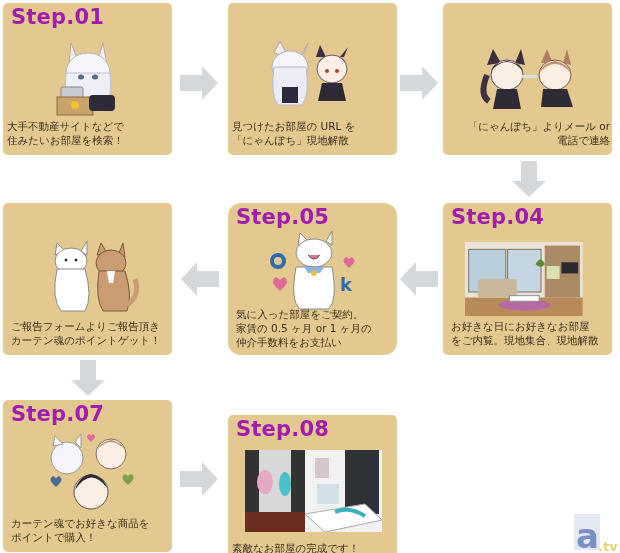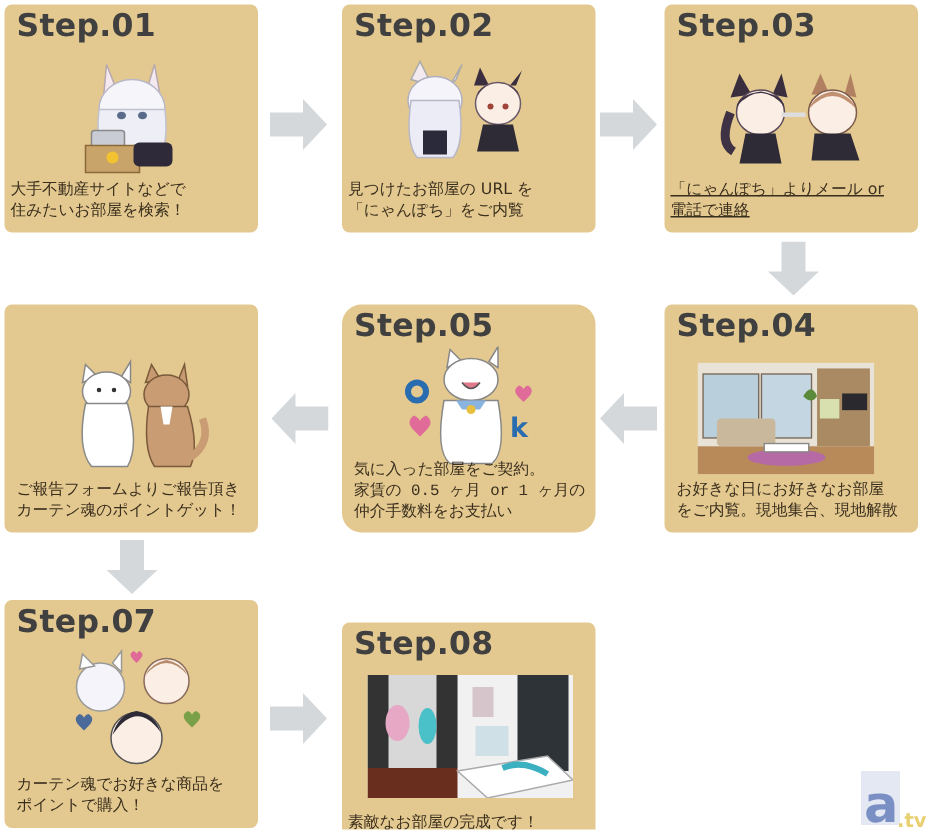--- a/index.html
+++ b/index.html
@@ -6,21 +6,21 @@
   body {
     width: 620px; height: 553px; background: #ffffff; position: relative; overflow: hidden;
     font-family: "DejaVu Sans", "Liberation Sans", sans-serif;
   }
   .card {
     position: absolute; width: 169px; height: 152px;
     background: #E3C98F; border-radius: 5px;
   }
   .card .title {
     position: absolute; left: 8px; top: 2px;
-    color: #404040; font-weight: bold; font-size: 21px; letter-spacing: 0.2px;
+    color: #a21caf; font-weight: bold; font-size: 21px; letter-spacing: 0.2px;
     font-family: "DejaVu Sans", sans-serif;
   }
   .card .illus {
     position: absolute; left: 20px; top: 32px; width: 129px; height: 82px;
   }
   .card .illus.photo { left: 16px; top: 35px; width: 137px; height: 80px; }
   .card .desc {
     position: absolute; left: 4px; right: 4px; bottom: 8px;
     color: #3a2e1e; font-size: 10.5px; line-height: 14px; text-align: left;
     white-space: pre-line;
@@ -51,62 +51,60 @@
 住みたいお部屋を検索！</div>
 </div>
 
 <div class="arrow" style="left:180px;top:66px;">
   <svg width="38" height="34" viewBox="0 0 38 34">
       <path d="M0 9 H22 V0 L38 17 L22 34 V25 H0 Z" fill="#D5D8DA"></path>
     </svg>
 </div>
 
 <div class="card" style="left:228px;top:3px;">
-  <div class="title">Step.02</div>
   <svg class="illus" viewBox="0 0 129 82">
     <path d="M26 18 L32 6 L40 22 Z" fill="#f3eaf0" stroke="#aaa"></path>
       <path d="M56 18 L60 8 L52 22 Z" fill="#f3eaf0" stroke="#aaa"></path>
     <ellipse cx="42" cy="32" rx="18" ry="16" fill="#f4f4fa" stroke="#b0b0c0"></ellipse>
     <path d="M26 32 Q22 60 30 70 L54 70 Q62 60 58 32 Z" fill="#ececf6" stroke="#b8b8c8"></path>
     <rect x="34" y="52" width="16" height="16" fill="#2a2a3a"></rect>
     <path d="M68 22 L72 10 L78 22 Z" fill="#3a2e3e"></path>
       <path d="M96 22 L100 12 L92 22 Z" fill="#3a2e3e"></path>
     <ellipse cx="84" cy="34" rx="15" ry="14" fill="#fbeee4" stroke="#6a5a6a"></ellipse>
     <path d="M70 28 Q84 12 98 28 Q96 22 84 20 Q72 22 70 28Z" fill="#4a3a4e"></path>
     <path d="M74 48 L94 48 L98 66 L70 66 Z" fill="#2e2a36"></path>
     <circle cx="79" cy="36" r="2" fill="#a0443a"></circle>
       <circle cx="89" cy="36" r="2" fill="#a0443a"></circle>
   </svg>
   <div class="desc">見つけたお部屋の URL を
-「にゃんぽち」をご内覧</div>
+「にゃんぽち」現地解散</div>
 </div>
 
 <div class="arrow" style="left:400px;top:66px;">
   <svg width="38" height="34" viewBox="0 0 38 34">
       <path d="M0 9 H22 V0 L38 17 L22 34 V25 H0 Z" fill="#D5D8DA"></path>
     </svg>
 </div>
 
 <div class="card" style="left:443px;top:3px;">
-  <div class="title">Step.03</div>
   <svg class="illus" viewBox="0 0 129 82">
     <path d="M24 30 L30 14 L38 28 Z" fill="#3a2e3e"></path>
       <path d="M52 28 L58 14 L62 30 Z" fill="#3a2e3e"></path>
     <ellipse cx="44" cy="40" rx="16" ry="15" fill="#fbeee4" stroke="#5a4a5a"></ellipse>
     <path d="M28 36 Q44 18 60 36 Q58 28 44 26 Q30 28 28 36Z" fill="#3e3244"></path>
     <path d="M24 40 Q16 60 26 66" stroke="#3e3244" stroke-width="6" fill="none"></path>
     <path d="M34 54 L54 54 L58 74 L30 74 Z" fill="#2e2a36"></path>
     <path d="M78 28 L84 14 L90 28 Z" fill="#b08060"></path>
       <path d="M100 28 L104 14 L108 30 Z" fill="#b08060"></path>
     <ellipse cx="92" cy="40" rx="16" ry="15" fill="#fbeee4" stroke="#7a5a4a"></ellipse>
     <path d="M76 38 Q92 20 108 38 Q104 28 92 26 Q80 28 76 38Z" fill="#c09070"></path>
     <path d="M80 54 L104 54 L110 72 L78 72 Z" fill="#2e2a36"></path>
     <rect x="58" y="40" width="16" height="3" fill="#ddd"></rect>
   </svg>
-  <div class="desc" style="right:2px;text-decoration:underline;">「にゃんぽち」よりメール or
+  <div class="desc" style="text-align:right;right:2px;">「にゃんぽち」よりメール or
 電話で連絡</div>
 </div>
 
 <div class="arrow" style="left:512px;top:161px;">
   <svg width="34" height="36" viewBox="0 0 34 36">
       <path d="M9 0 H25 V20 H34 L17 36 L0 20 H9 Z" fill="#D5D8DA"></path>
     </svg>
 </div>
 
 <div class="card" style="left:3px;top:203px;">
@@ -142,21 +140,21 @@
     <ellipse cx="66" cy="22" rx="18" ry="14" fill="#ffffff" stroke="#888"></ellipse>
     <path d="M60 24 Q66 32 72 24" fill="#e07a8a" stroke="#555"></path>
     <path d="M48 36 Q42 70 52 78 L80 78 Q90 70 84 36 Z" fill="#ffffff" stroke="#888"></path>
     <path d="M56 36 L76 36 L72 42 L60 42 Z" fill="#8ab4e0"></path>
     <circle cx="66" cy="42" r="3" fill="#e8c040"></circle>
     <circle cx="30" cy="30" r="6" fill="none" stroke="#2a6cb0" stroke-width="4"></circle>
     <text x="92" y="60" font-size="18" font-weight="bold" fill="#2a6cb0" font-family="DejaVu Sans, sans-serif">k</text>
     <path d="M28 56 q-6 -6 0 -10 q4 2 4 4 q0 -2 4 -4 q6 4 0 10 l-4 4 z" fill="#e06a98"></path>
     <path d="M98 34 q-5 -5 0 -8 q3 1 3 3 q0 -2 3 -3 q5 3 0 8 l-3 3 z" fill="#e06a98"></path>
   </svg>
-  <div class="desc left" style="bottom:6px;font-family:Liberation Mono, monospace;">気に入った部屋をご契約。
+  <div class="desc left" style="bottom:6px;">気に入った部屋をご契約。
 家賃の 0.5 ヶ月 or 1 ヶ月の
 仲介手数料をお支払い</div>
 </div>
 
 <div class="arrow" style="left:400px;top:262px;">
   <svg width="38" height="34" viewBox="0 0 38 34">
       <path d="M38 9 H16 V0 L0 17 L16 34 V25 H38 Z" fill="#D5D8DA"></path>
     </svg>
 </div>
 

